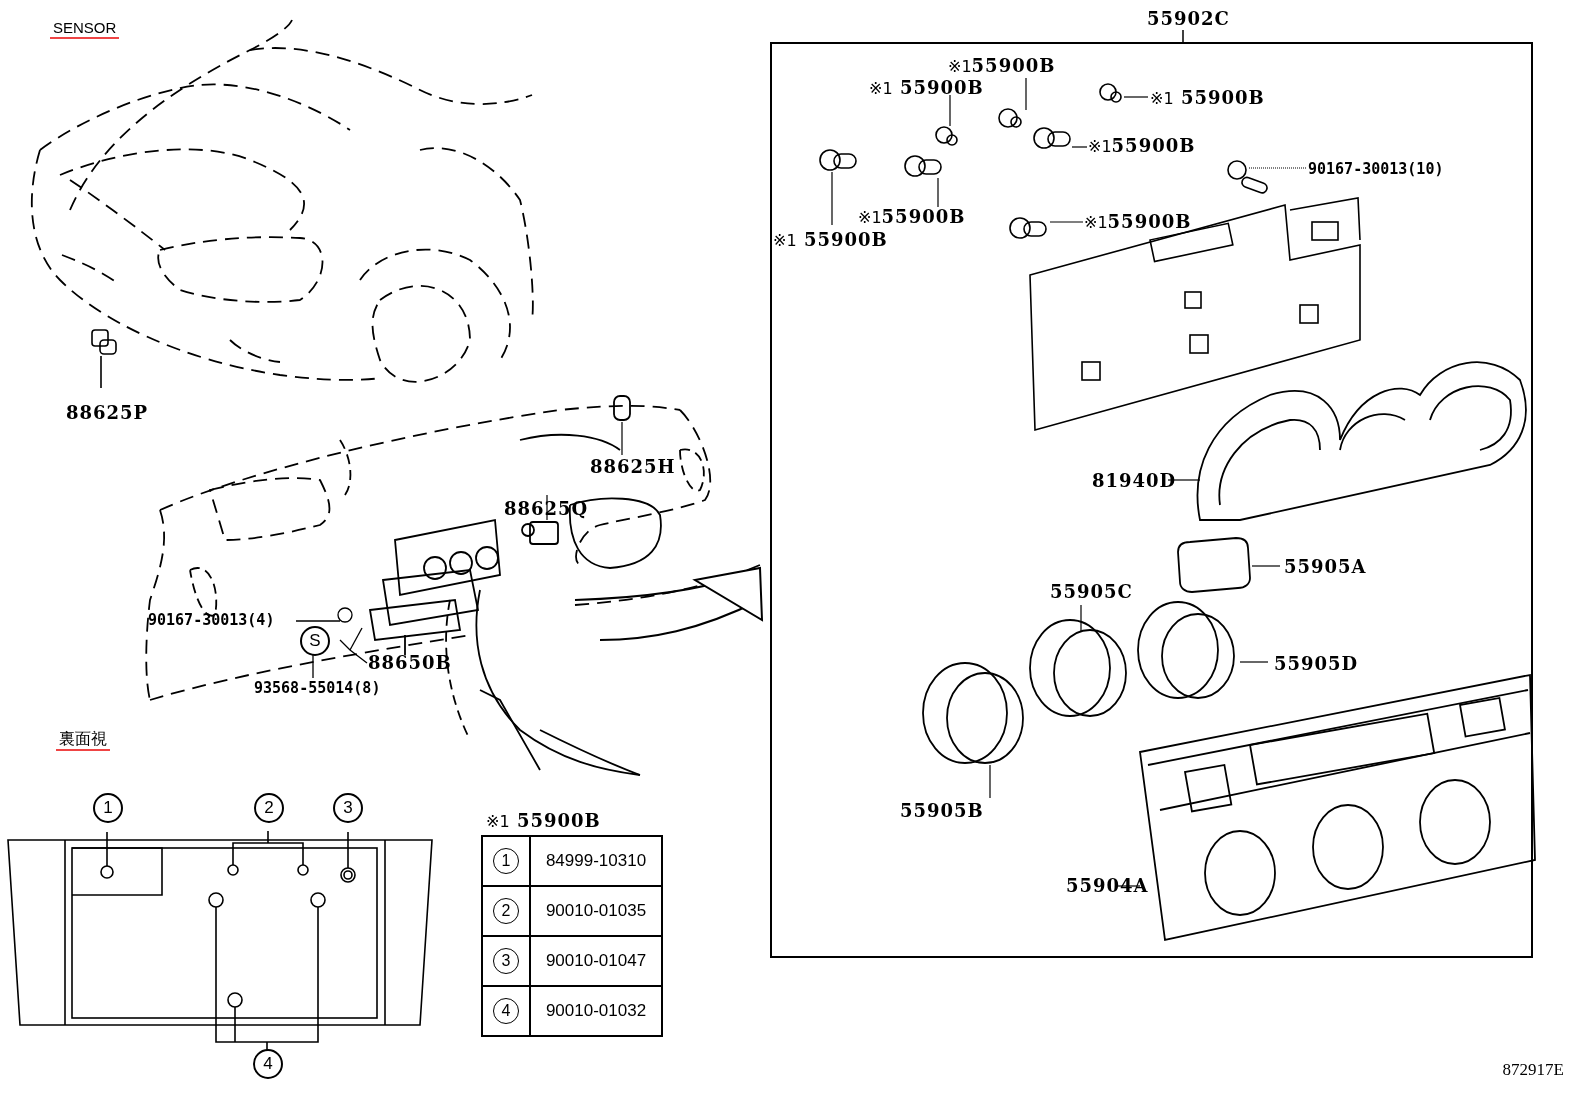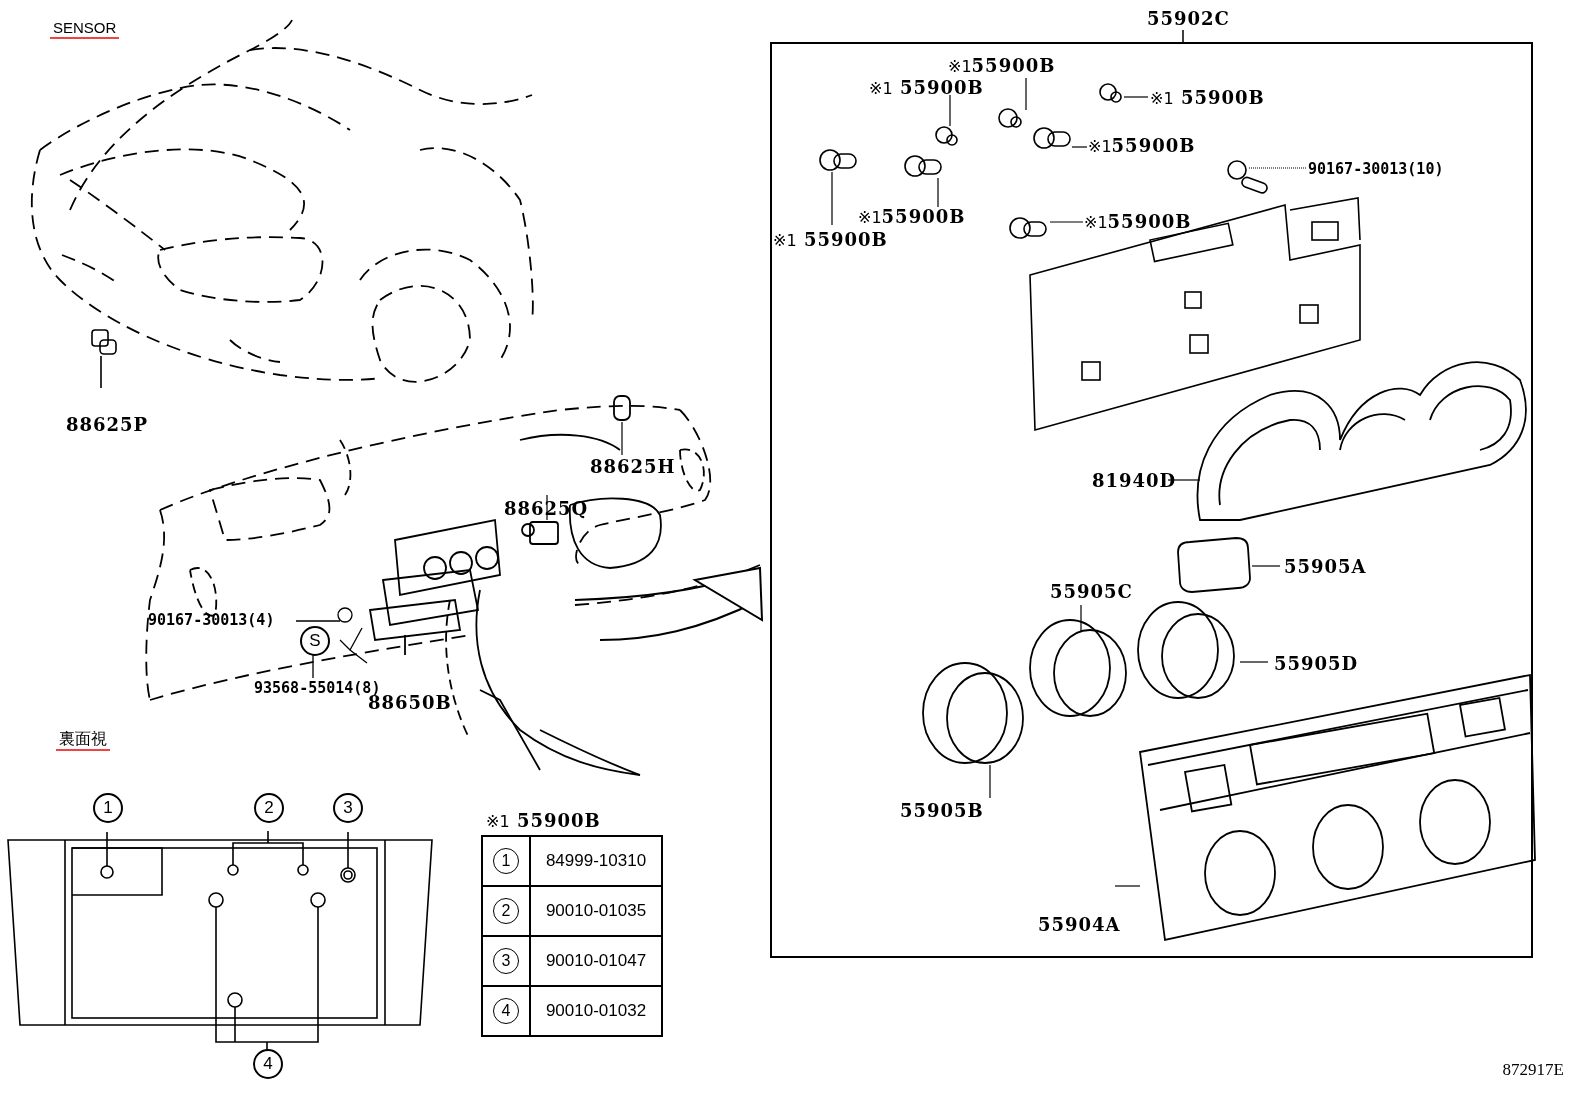--- a/index.html
+++ b/index.html
@@ -216,24 +216,24 @@
     <line x1="268" y1="831" x2="268" y2="843"></line>
     <line x1="348" y1="832" x2="348" y2="868"></line>
     <path d="M216,907 L216,1042 L318,1042 L318,907"></path>
     <line x1="235" y1="1007" x2="235" y2="1042"></line>
     <line x1="267" y1="1042" x2="267" y2="1050"></line>
   </g>
 </svg>
 
 <div class="title-u" style="left:50px;top:20px;">SENSOR</div>
 
-<div class="lbl" style="left:66px;top:416px;">88625P</div>
+<div class="lbl" style="left:66px;top:404px;">88625P</div>
 <div class="lbl" style="left:590px;top:458px;text-align:right;">88625H</div>
 <div class="lbl" style="left:504px;top:468px;margin-top:32px;">88625Q</div>
-<div class="lbl" style="left:368px;top:654px;margin-top:40px;">88650B</div>
+<div class="lbl" style="left:368px;top:654px;">88650B</div>
 <div class="lbl thin" style="left:148px;top:613px;">90167-30013(4)</div>
 <div class="lbl thin" style="left:254px;top:681px;">93568-55014(8)</div>
 <div class="circnum" style="left:300px;top:626px;">S</div>
 
 <div class="lbl" style="left:1147px;top:10px;">55902C</div>
 
 <div class="lbl" style="left:948px;top:57px;"><span class="mark">※1</span><span>55900B</span></div>
 <div class="lbl" style="left:869px;top:79px;"><span class="mark">※1</span> <span>55900B</span></div>
 <div class="lbl" style="left:1150px;top:89px;"><span class="mark">※1</span> <span>55900B</span></div>
 <div class="lbl" style="left:1088px;top:137px;"><span class="mark">※1</span><span>55900B</span></div>
@@ -241,21 +241,21 @@
 <div class="lbl" style="left:1084px;top:213px;"><span class="mark">※1</span><span>55900B</span></div>
 <div class="lbl" style="left:773px;top:231px;"><span class="mark">※1</span> <span>55900B</span></div>
 
 <div class="lbl thin" style="left:1308px;top:162px;">90167-30013(10)</div>
 
 <div class="lbl" style="left:1092px;top:472px;">81940D</div>
 <div class="lbl" style="left:1284px;top:558px;">55905A</div>
 <div class="lbl" style="left:900px;top:802px;">55905B</div>
 <div class="lbl" style="left:1050px;top:583px;">55905C</div>
 <div class="lbl" style="left:1274px;top:655px;">55905D</div>
-<div class="lbl" style="left:1038px;top:877px;margin-top:39px;">55904A</div>
+<div class="lbl" style="left:1066px;top:877px;">55904A</div>
 
 <div class="title-u" style="left:12px;top:731px;font-size:16px;margin-left:44px;">裏面視</div>
 <div class="circnum" style="left:93px;top:793px;">1</div>
 <div class="circnum" style="left:254px;top:793px;">2</div>
 <div class="circnum" style="left:333px;top:793px;">3</div>
 <div class="circnum" style="left:253px;top:1049px;">4</div>
 
 <div class="lbl" style="left:486px;top:812px;"><span class="mark">※1</span> <span>55900B</span></div>
 <table class="legend">
   <tbody>

